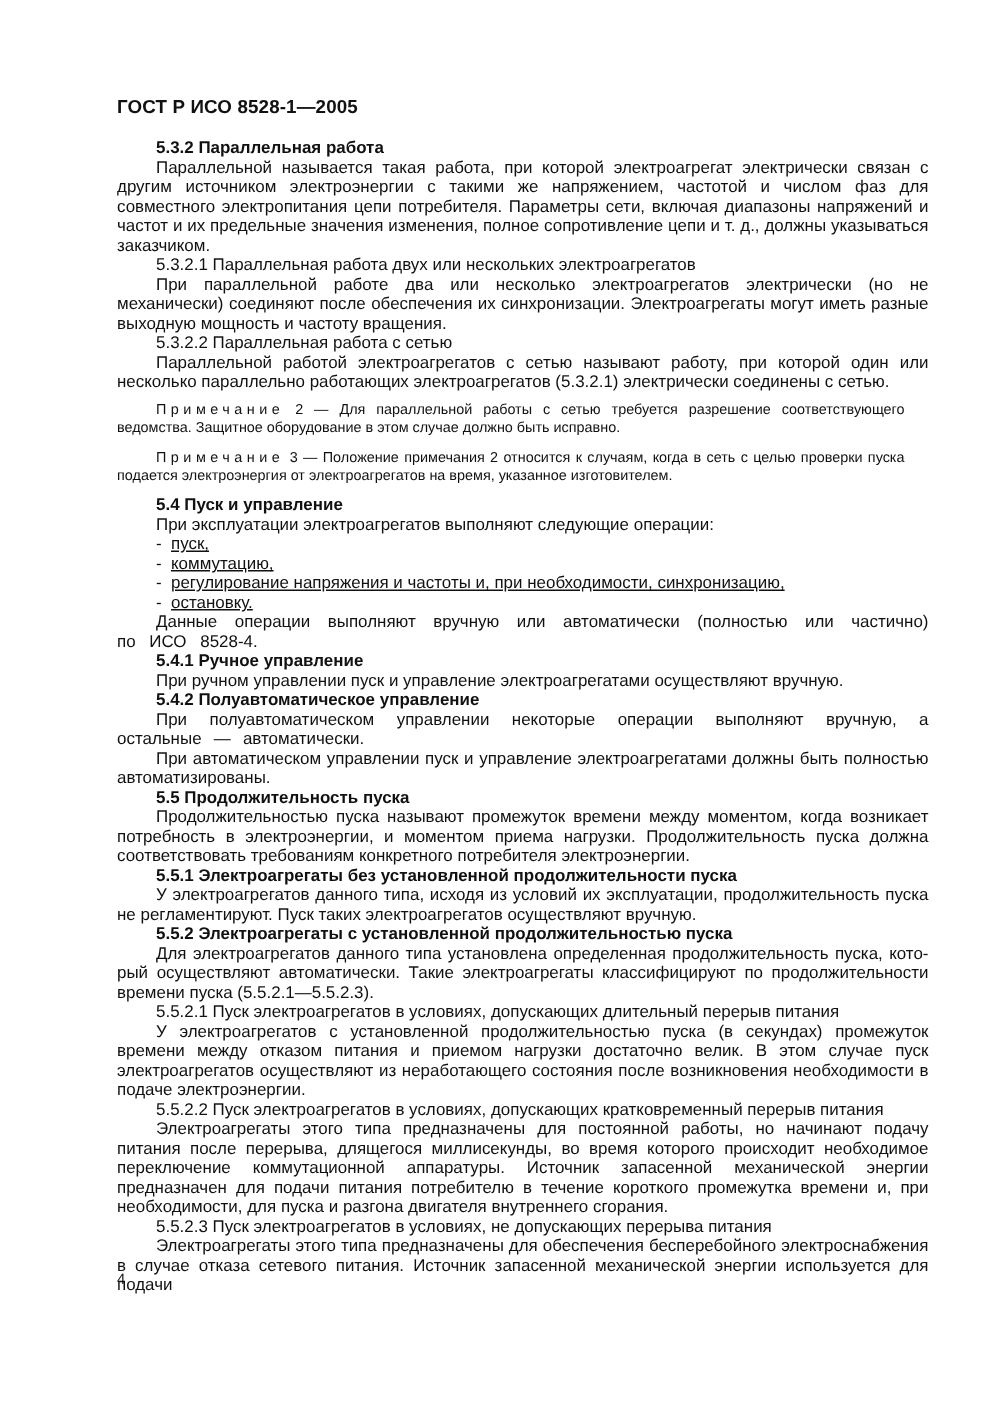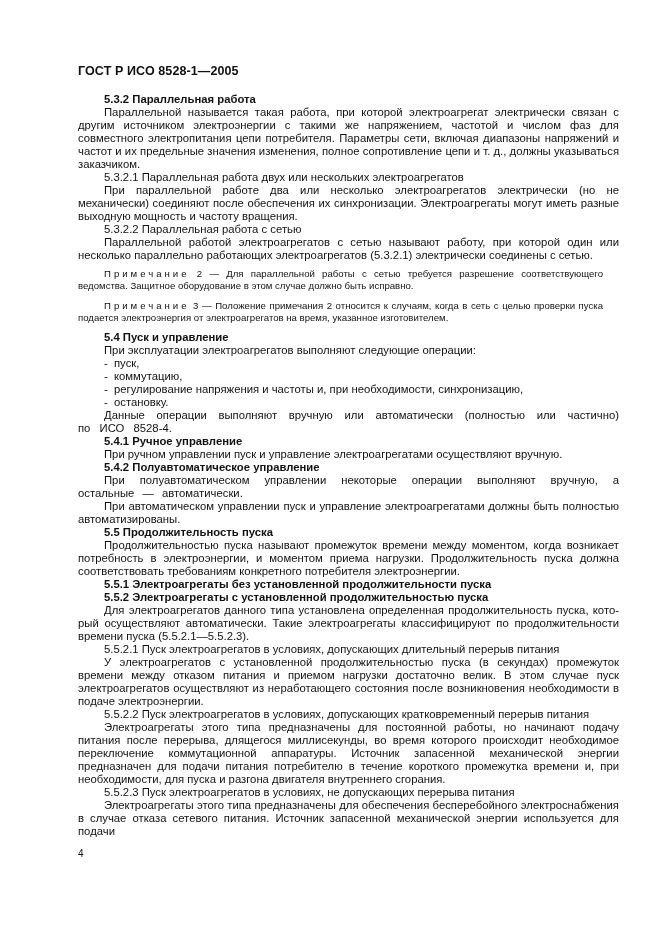--- a/index.html
+++ b/index.html
@@ -8,21 +8,21 @@
   .page { position: absolute; left: 78px; top: 0; width: 541px; }
   .doc-header { position: absolute; top: 64px; left: 0; font-weight: bold; font-size: 12.5px; letter-spacing: 0.1px; }
   .content { position: absolute; top: 93px; left: 0; width: 541px; font-size: 11.3px; line-height: 13px; }
   .p { text-align: justify; text-align-last: left; text-indent: 26px; margin: 0; }
   .h { font-weight: bold; text-indent: 26px; margin: 0; }
   .sub { text-indent: 26px; margin: 0; }
   .note { font-size: 9.6px; line-height: 12px; text-align: justify; text-indent: 26px; margin: 6px 16px 0 0; }
   .note .spaced { letter-spacing: 3px; }
   .note + .note { margin-top: 8px; }
   .after-notes { margin-top: 7px; }
-  .li { margin: 0; padding-left: 26px; }
+  .li { margin: 0; padding-left: 26px; text-decoration: underline; }
   .li .dash { display: inline-block; width: 10px; }
   .page-number { position: absolute; top: 848px; left: 0; font-size: 10px; }
 </style>
 </head>
 <body>
 
 <div class="page">
   <div class="doc-header">ГОСТ Р ИСО 8528-1—2005</div>
 
   <div class="content">
@@ -52,20 +52,21 @@
 
       <p class="h">5.4.2  Полуавтоматическое управление</p>
       <p class="p" style="word-spacing: 5px;">При полуавтоматическом управлении некоторые операции выполняют вручную, а осталь­ные — автоматически.</p>
 
       <p class="p">При автоматическом управлении пуск и управление электроагрегатами должны быть полностью автоматизированы.</p>
 
       <p class="h">5.5  Продолжительность пуска</p>
       <p class="p">Продолжительностью пуска называют промежуток времени между моментом, когда возникает потребность в электроэнергии, и моментом приема нагрузки. Продолжительность пуска должна соответ­ствовать требованиям конкретного потребителя электроэнергии.</p>
 
       <p class="h">5.5.1  Электроагрегаты без установленной продолжительности пуска</p>
+      <p class="p">У электроагрегатов данного типа, исходя из условий их эксплуатации, продолжительность пуска не регламентируют. Пуск таких электроагрегатов осуществляют вручную.</p>
 
       <p class="h">5.5.2  Электроагрегаты с установленной продолжительностью пуска</p>
       <p class="p">Для электроагрегатов данного типа установлена определенная продолжительность пуска, кото­рый осуществляют автоматически. Такие электроагрегаты классифицируют по продолжительности вре­мени пуска (5.5.2.1—5.5.2.3).</p>
 
       <p class="sub">5.5.2.1  Пуск электроагрегатов в условиях, допускающих длительный перерыв питания</p>
       <p class="p">У электроагрегатов с установленной продолжительностью пуска (в секундах) промежуток времени между отказом питания и приемом нагрузки достаточно велик. В этом случае пуск электроагрегатов осу­ществляют из неработающего состояния после возникновения необходимости в подаче электроэнергии.</p>
 
       <p class="sub">5.5.2.2  Пуск электроагрегатов в условиях, допускающих кратковременный перерыв  питания</p>
       <p class="p">Электроагрегаты этого типа предназначены для постоянной работы, но начинают подачу питания после перерыва, длящегося миллисекунды, во время которого происходит необходимое переключение коммутационной аппаратуры. Источник запасенной механической энергии предназначен для подачи питания  потребителю в течение короткого промежутка времени и, при необходимости, для пуска и разго­на двигателя внутреннего сгорания.</p>
 

